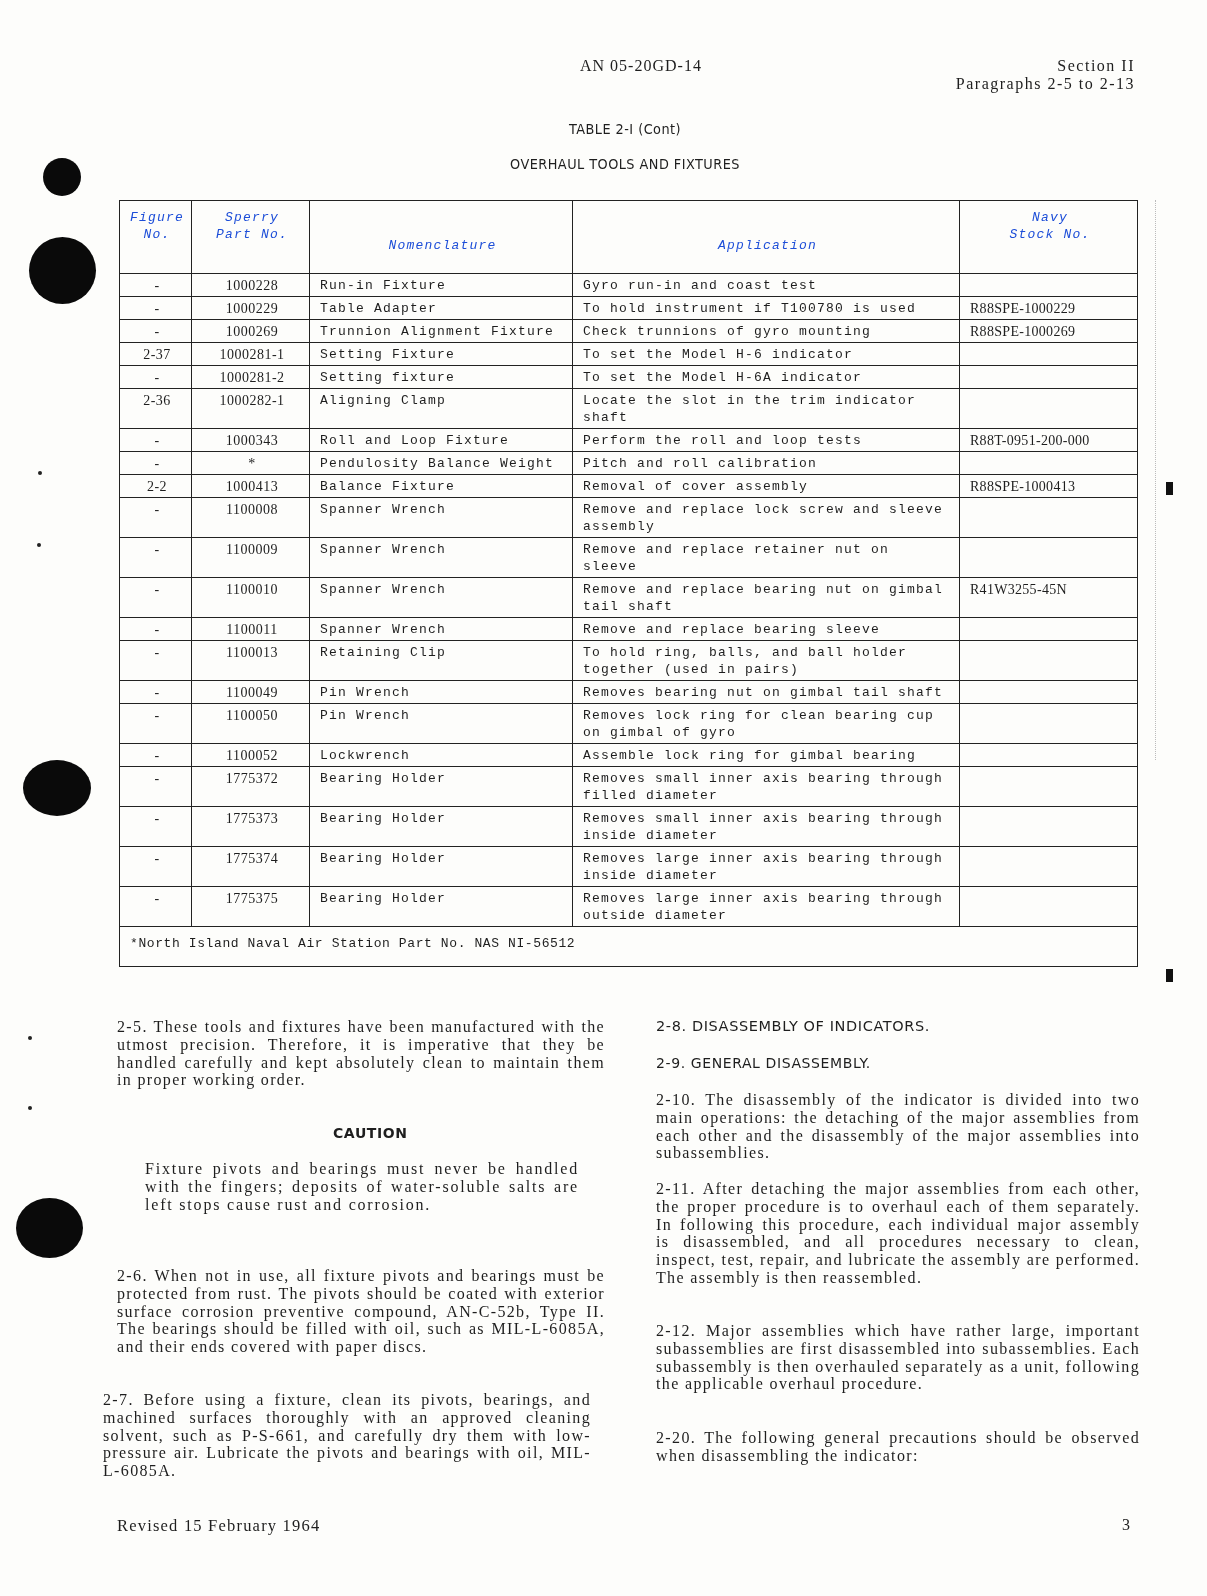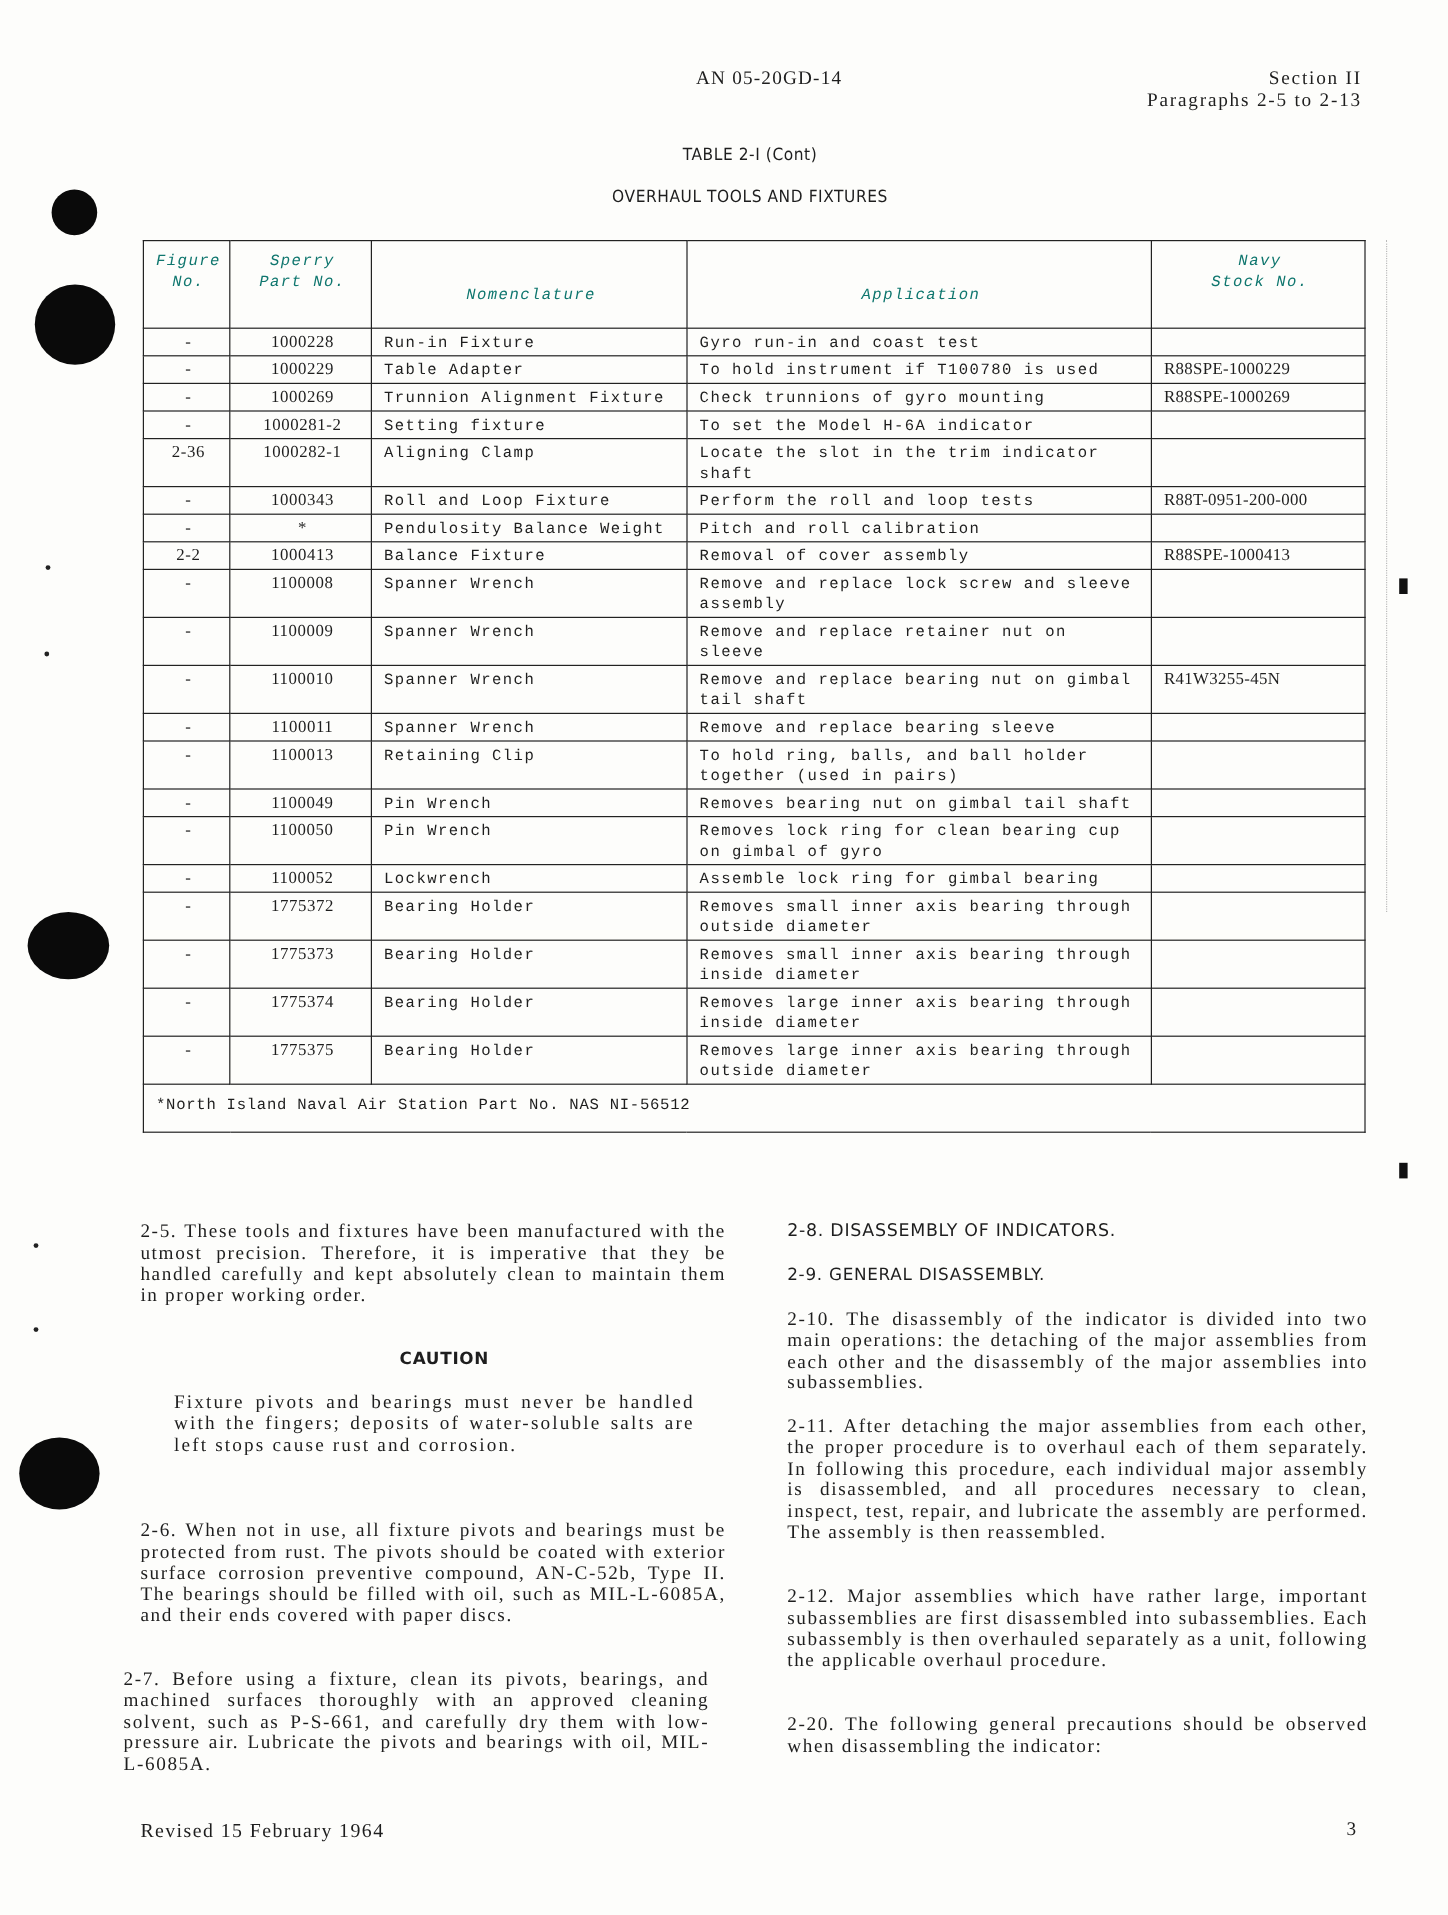--- a/index.html
+++ b/index.html
@@ -6,21 +6,21 @@
     body { width: 1207px; height: 1596px; position: relative; overflow: hidden;
            font-family: "Liberation Mono", "DejaVu Sans Mono", monospace; color: #1e1e1e; }
     .abs { position: absolute; }
     .hole { position: absolute; background: #0a0a0a; border-radius: 50%; }
     .speck { position: absolute; background: #222; border-radius: 50%; }
     .hdr-left { left: 580px; top: 57px; font-family: "Liberation Serif", serif; font-size: 16px; letter-spacing: 1px; }
     .hdr-right { right: 72px; top: 57px; font-family: "Liberation Serif", serif; font-size: 16px; letter-spacing: 1.5px; text-align: right; line-height: 18px; }
     .tbl-title { left: 0; width: 1250px; text-align: center; font-family: "DejaVu Sans", sans-serif; font-size: 14px; letter-spacing: 0.5px; transform: scaleX(0.92); transform-origin: 625px 0; }
     table.tools { position: absolute; left: 119px; top: 200px; width: 1019px; border-collapse: collapse; font-size: 13px; }
     table.tools td, table.tools th { border: 1.3px solid #222; vertical-align: top; padding: 3px 7px 2px 10px; line-height: 17px; font-weight: normal; letter-spacing: 1.2px; }
-    table.tools th { font-style: italic; color: #0f766e; text-align: center; vertical-align: middle; height: 52px; font-family: "Liberation Mono", monospace; }
+    table.tools th { font-style: italic; color: #1d4ed8; text-align: center; vertical-align: middle; height: 52px; font-family: "Liberation Mono", monospace; }
     table.tools th.app { font-weight: normal; }
     table.tools td.fig, table.tools td.part { text-align: center; font-family: "Liberation Serif", serif; font-size: 14px; letter-spacing: 0.5px; }
     table.tools td.stock { font-family: "Liberation Serif", serif; font-size: 14px; letter-spacing: 0.3px; }
     table.tools td.note { padding: 8px 10px 14px 10px; letter-spacing: 0.6px; }
     .col-fig { width: 72px; } .col-part { width: 118px; } .col-nom { width: 263px; } .col-app { width: 387px; } .col-stock { width: 178px; }
     .para { font-family: "Liberation Serif", serif; font-size: 16px; line-height: 17.8px; letter-spacing: 1.35px; text-align: justify; }
     .sect-head { font-family: "DejaVu Sans", sans-serif; font-size: 14.5px; letter-spacing: 0.6px; }
     .caution-head { font-family: "DejaVu Sans", sans-serif; font-size: 14px; font-weight: bold; letter-spacing: 0.6px; }
     .footer-left { left: 117px; top: 1516px; font-family: "Liberation Serif", serif; font-size: 16.5px; letter-spacing: 1.2px; }
     .footer-right { left: 1122px; top: 1516px; font-family: "Liberation Serif", serif; font-size: 16px; }
@@ -93,20 +93,27 @@
         <td class="stock">R88SPE-1000229</td>
       </tr>
       <tr>
         <td class="fig">-</td>
         <td class="part">1000269</td>
         <td>Trunnion Alignment Fixture</td>
         <td>Check trunnions of gyro mounting</td>
         <td class="stock">R88SPE-1000269</td>
       </tr>
       <tr>
+        <td class="fig">2-37</td>
+        <td class="part">1000281-1</td>
+        <td>Setting Fixture</td>
+        <td>To set the Model H-6 indicator</td>
+        <td class="stock"></td>
+      </tr>
+      <tr>
         <td class="fig">-</td>
         <td class="part">1000281-2</td>
         <td>Setting fixture</td>
         <td>To set the Model H-6A indicator</td>
         <td class="stock"></td>
       </tr>
       <tr>
         <td class="fig">2-36</td>
         <td class="part">1000282-1</td>
         <td>Aligning Clamp</td>
@@ -187,21 +194,21 @@
         <td class="fig">-</td>
         <td class="part">1100052</td>
         <td>Lockwrench</td>
         <td>Assemble lock ring for gimbal bearing</td>
         <td class="stock"></td>
       </tr>
       <tr>
         <td class="fig">-</td>
         <td class="part">1775372</td>
         <td>Bearing Holder</td>
-        <td>Removes small inner axis bearing through outside diameter</td>
+        <td>Removes small inner axis bearing through filled diameter</td>
         <td class="stock"></td>
       </tr>
       <tr>
         <td class="fig">-</td>
         <td class="part">1775373</td>
         <td>Bearing Holder</td>
         <td>Removes small inner axis bearing through inside diameter</td>
         <td class="stock"></td>
       </tr>
       <tr>

